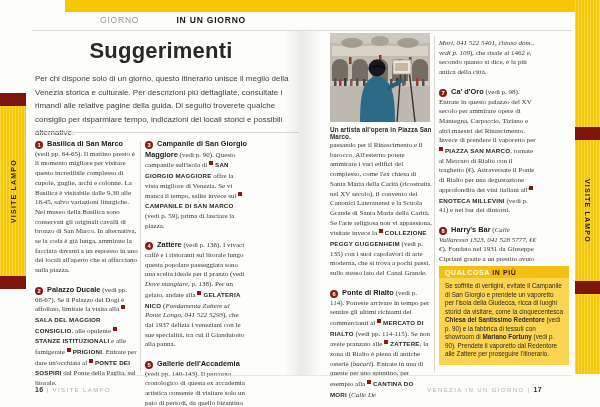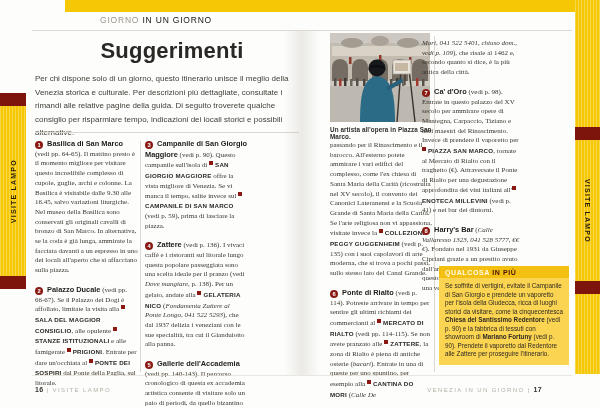--- a/index.html
+++ b/index.html
@@ -12,21 +12,21 @@
   .stripes{background-image:repeating-linear-gradient(90deg,rgba(255,255,255,.28) 0 1px,rgba(0,0,0,0) 1px 3px);}
   .redblock{background:#7e150d;}
   .vlabel{display:flex;align-items:center;justify-content:center;
           font-weight:700;font-size:7px;letter-spacing:1.2px;color:#261c05;}
   .vlabel-left{writing-mode:vertical-rl;transform:rotate(180deg);}
   .vlabel-right{writing-mode:vertical-rl;}
 
   
   .header-tab{font-size:8.5px;letter-spacing:.8px;}
   .header-tab .muted{color:#9b968e;}
-  .header-tab .bold{color:#181611;font-weight:400;}
+  .header-tab .bold{color:#181611;font-weight:700;margin-left:34px;}
   .rule{background:#ddd8d1;}
   .vrule{background:#ddd8d1;}
   .gutter{background:linear-gradient(90deg,rgba(0,0,0,0) 0,rgba(120,115,105,.14) 50%,rgba(0,0,0,0) 100%);}
 
   .page-title{font-size:22px;font-weight:700;color:#2a2824;text-align:center;letter-spacing:.2px;}
   .intro{font-size:8px;line-height:13.5px;color:#44403a;}
 
   
   .col{font-family:"Liberation Serif",serif;font-size:7px;line-height:9.7px;color:#3a362f;}
   .para{margin:0;}
@@ -75,21 +75,21 @@
   <div class="abs vlabel vlabel-right" style="left:0;top:13px;width:25px;height:141px;">VISITE LAMPO</div>
 </div>
 
 <div class="abs header-tab" style="left:100px;top:15px;">
   <span class="muted">GIORNO</span>
   <span> </span>
   <span class="bold">IN UN GIORNO</span>
 </div>
 <div class="abs rule" style="left:32px;top:30px;width:540px;height:1px;"></div>
 
-<div class="abs page-title" style="left:46px;top:38px;width:252px;">Suggerimenti</div>
+<div class="abs page-title" style="left:35px;top:38px;width:252px;">Suggerimenti</div>
 <div class="abs intro" style="left:35px;top:72px;width:256px;">Per chi dispone solo di un giorno, questo itinerario unisce il meglio della Venezia storica e culturale. Per descrizioni più dettagliate, consultate i rimandi alle relative pagine della guida. Di seguito troverete qualche consiglio per risparmiare tempo, indicazioni dei locali storici e possibili alternative.</div>
 <div class="abs rule" style="left:35px;top:132px;width:264px;height:1px;"></div>
 
 <div class="abs gutter" style="left:284px;top:31px;width:36px;height:344px;"></div>
 
 <div class="abs col" style="left:35px;top:139px;width:103px;">
     <div class="para"><span class="s-num">1</span><span class="s-h"> Basilica di San Marco</span><span class="s-n"> (vedi pp. 64-65). Il mattino presto è il momento migliore per visitare questo incredibile complesso di cupole, guglie, archi e colonne. La Basilica è visitabile dalle 9.30 alle 16.45, salvo variazioni liturgiche. Nel museo della Basilica sono conservati gli originali cavalli di bronzo di San Marco. In alternativa, se la coda è già lunga, ammirate la facciata davanti a un espresso in uno dei locali all'aperto che si affacciano sulla piazza.</span></div>
     <div class="para"><span class="s-num">2</span><span class="s-h"> Palazzo Ducale</span><span class="s-n"> (vedi pp. 66-67). Se il Palazzo dei Dogi è affollato, limitate la visita alla </span><span class="s-q"></span><span class="s-sc">Sala del Maggior Consiglio</span><span class="s-n">, alle opulente </span><span class="s-q"></span><span class="s-sc">Stanze Istituzionali</span><span class="s-n"> e alle famigerate </span><span class="s-q"></span><span class="s-sc">Prigioni</span><span class="s-n">. Entrate per dare un'occhiata al </span><span class="s-q"></span><span class="s-sc">Ponte dei Sospiri</span><span class="s-n"> dal Ponte della Paglia, sul litorale.</span></div>
   </div>
 <div class="abs vrule" style="left:140px;top:141px;width:1px;height:231px;"></div>
@@ -149,21 +149,21 @@
     </g>
   </svg>
 </div>
 <div class="abs caption" style="left:330px;top:126px;width:104px;">Un artista all'opera in Piazza San Marco.</div>
 
 <div class="abs col" style="left:330px;top:141px;width:102px;">
     <div class="para"><span class="s-n">passando per il Rinascimento e il barocco. All'esterno potete ammirare i vari edifici del complesso, come l'ex chiesa di Santa Maria della Carità (ricostruita nel XV secolo), il convento dei Canonici Lateranensi e la Scuola Grande di Santa Maria della Carità. Se l'arte religiosa non vi appassiona, visitate invece la </span><span class="s-q"></span><span class="s-sc">Collezione Peggy Guggenheim</span><span class="s-n"> (vedi p. 135) con i suoi capolavori di arte moderna, che si trova a pochi passi, sullo stesso lato del Canal Grande.</span></div>
     <div class="para"><span class="s-num">6</span><span class="s-h"> Ponte di Rialto</span><span class="s-n"> (vedi p. 114). Potreste arrivare in tempo per sentire gli ultimi richiami dei commercianti al </span><span class="s-q"></span><span class="s-sc">Mercato di Rialto</span><span class="s-n"> (vedi pp. 114-115). Se non avete pranzato alle </span><span class="s-q"></span><span class="s-sc">Zattere</span><span class="s-n">, la zona di Rialto è piena di antiche osterie (</span><span class="s-i">bacari</span><span class="s-n">). Entrate in una di queste per uno spuntino, per esempio alla </span><span class="s-q"></span><span class="s-sc">Cantina Do Mori</span><span class="s-n"> (</span><span class="s-i">Calle De</span></div>
   </div>
 <div class="abs vrule" style="left:434px;top:36px;width:1px;height:336px;"></div>
-<div class="abs col" style="left:422px;top:39px;width:99px;">
+<div class="abs col" style="left:439px;top:39px;width:99px;">
     <div class="para"><span class="s-i">Mori, 041 522 5401, chiuso dom., vedi p. 109</span><span class="s-n">), che risale al 1462 e, secondo quanto si dice, è la più antica della città.</span></div>
     <div class="para"><span class="s-num">7</span><span class="s-h"> Ca' d'Oro</span><span class="s-n"> (vedi p. 98). Entrate in questo palazzo del XV secolo per ammirare opere di Mantegna, Carpaccio, Tiziano e altri maestri del Rinascimento. Invece di prendere il vaporetto per </span><span class="s-q"></span><span class="s-sc">Piazza San Marco</span><span class="s-n">, tornate al Mercato di Rialto con il traghetto (€). Attraversate il Ponte di Rialto per una degustazione approfondita dei vini italiani all'</span><span class="s-q"></span><span class="s-sc">Enoteca Millevini</span><span class="s-n"> (vedi p. 41) e nei bar dei dintorni.</span></div>
     <div class="para"><span class="s-num">8</span><span class="s-h"> Harry's Bar</span><span class="s-n"> (</span><span class="s-i">Calle Vallaresso 1323, 041 528 5777, €€€</span><span class="s-n">). Fondato nel 1931 da Giuseppe Cipriani grazie a un prestito avuto dall'americano Harry Pickering, questo angolo pieno d'atmosfera è una vera istituzione.</span></div>
   </div>
 
 <div class="abs xbox" style="left:439px;top:266px;width:130px;">
   <div class="xbox-head">
     <span class="lt">QUALCOSA</span>
     <span> </span>
     <span class="dk">IN PIÙ</span>

